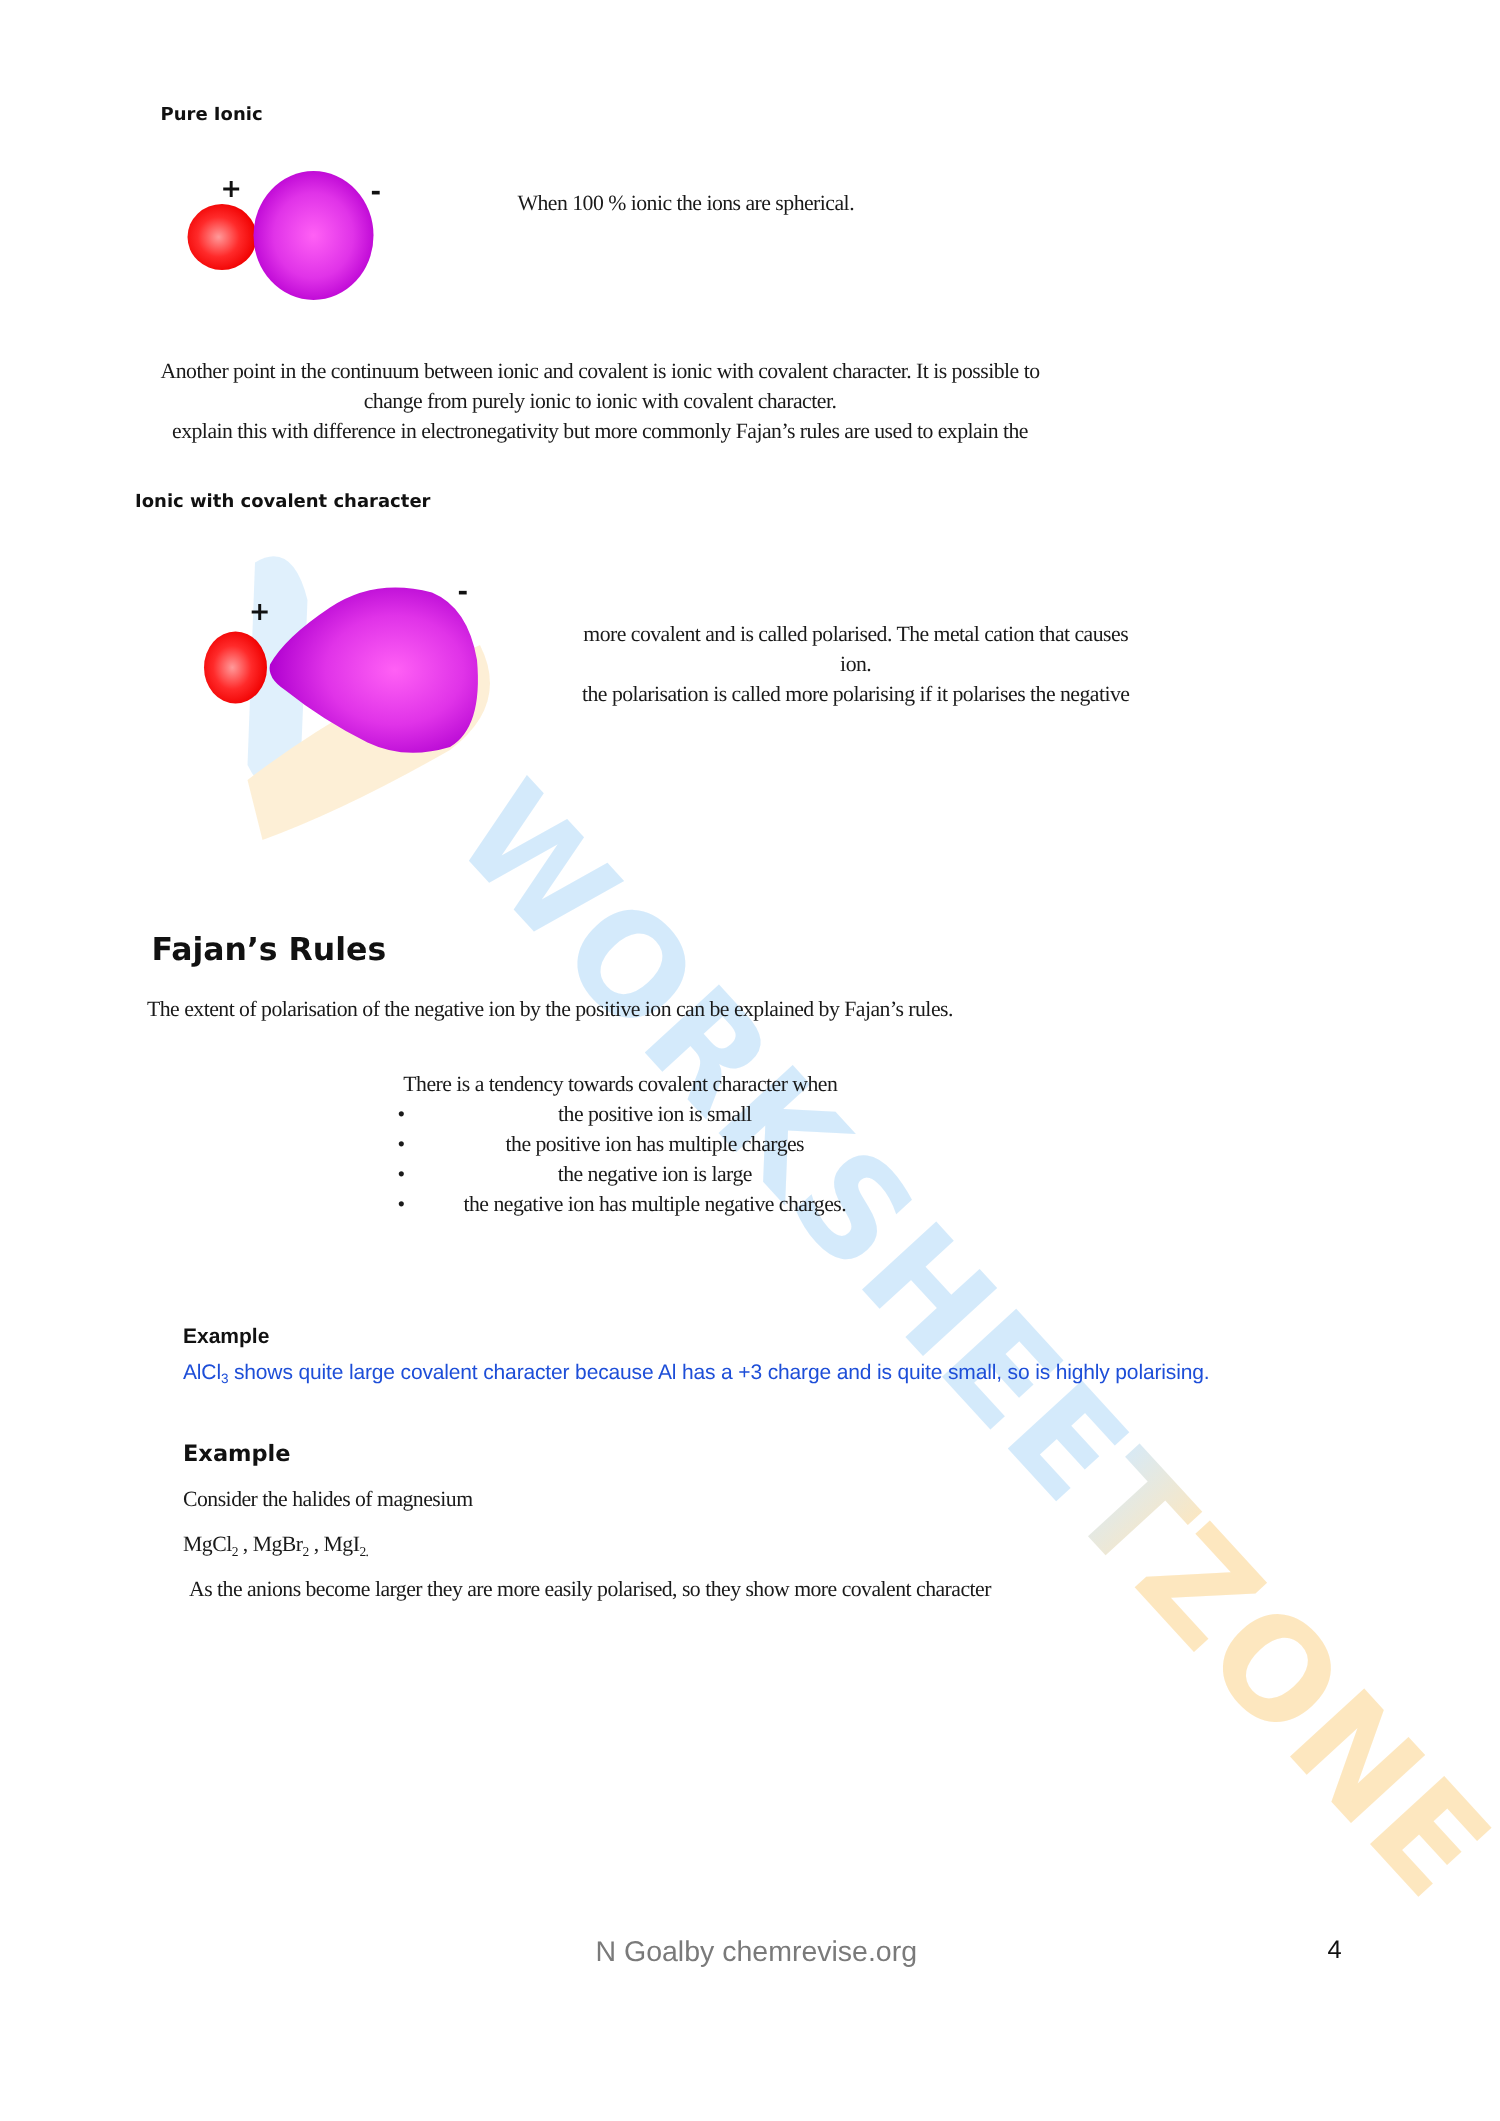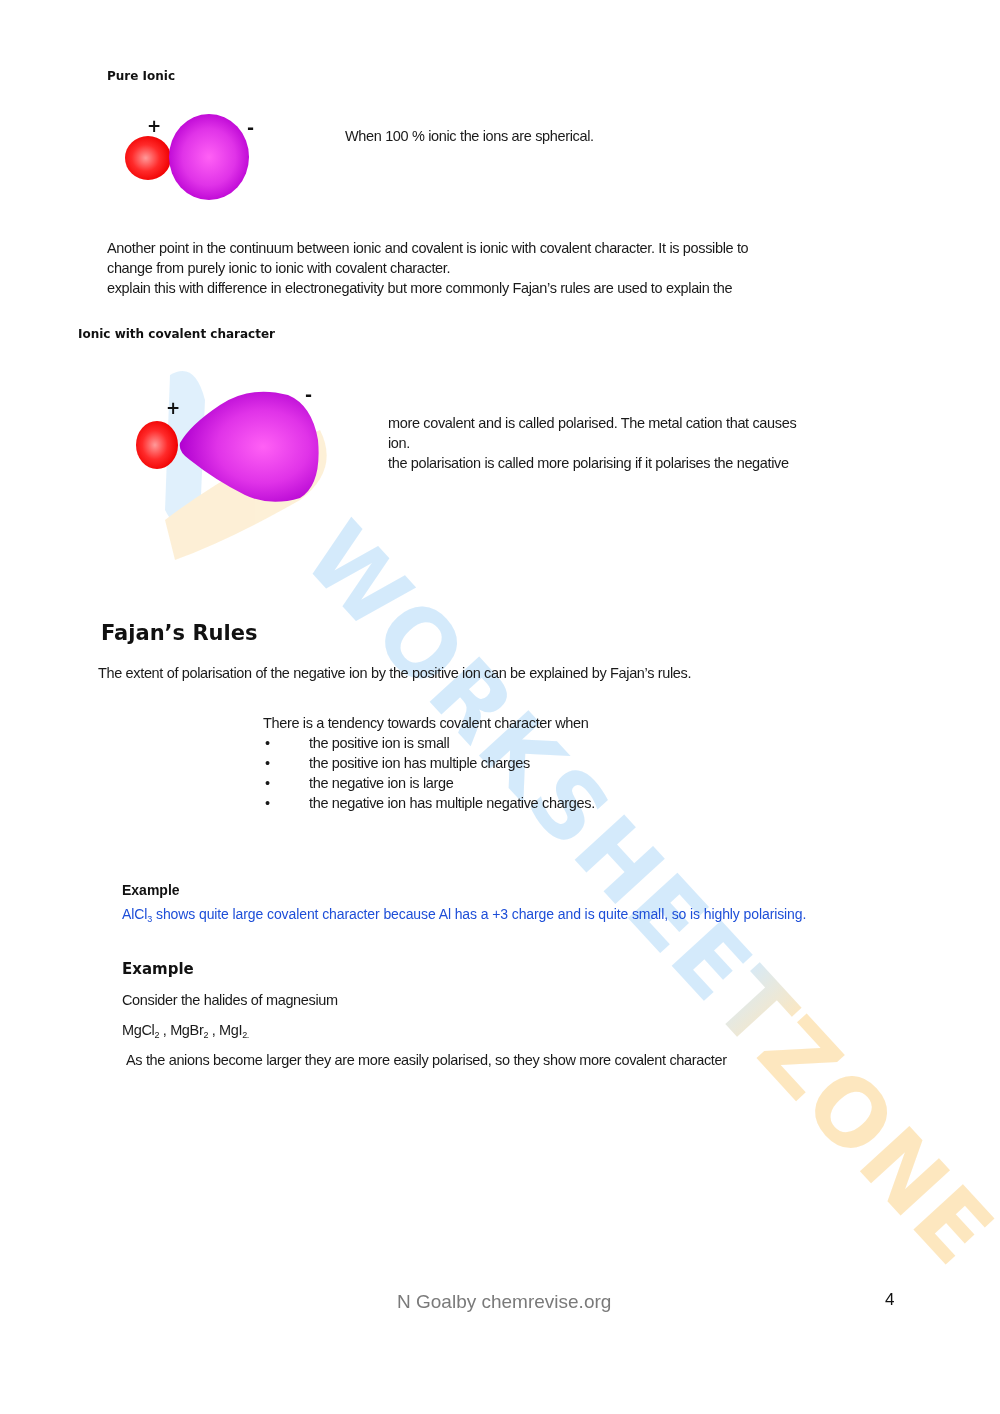--- a/index.html
+++ b/index.html
@@ -1,20 +1,20 @@
 <!DOCTYPE html>
 <html><head>
 <meta charset="utf-8">
 <style>
   html, body { margin: 0; padding: 0; background: #ffffff; }
   body { width: 1000px; height: 1414px; position: relative; overflow: hidden; font-family: "DejaVu Sans", sans-serif; color: #111; }
   .abs { position: absolute; }
   .h-bold { font-family: "DejaVu Sans", sans-serif; font-weight: bold; font-size: 12px; color: #111; }
   .h-cal { font-family: "Liberation Sans", sans-serif; font-weight: bold; color: #111; }
-  .body-text { font-family: Liberation Sans, sans-serif; font-size: 14.5px; line-height: 20px; color: #1a1a1a; letter-spacing: -0.35px; transform-origin: left top; }
+  .body-text { font-family: Liberation Serif, serif; font-size: 14.5px; line-height: 20px; color: #1a1a1a; letter-spacing: -0.35px; transform-origin: left top; text-align: center; }
   .cal-text { font-family: "Liberation Sans", sans-serif; font-size: 14px; color: #1d4ed8; }
   sub { font-size: 9px; vertical-align: -3px; }
   .watermark { position: absolute; left: 0; top: 0; width: 1000px; height: 1414px; pointer-events: none; }
   .bullets { list-style: none; margin: 0; padding: 0; }
   .bullets li { position: relative; padding-left: 46px; height: 20px; }
   .bullets li .dot { position: absolute; left: 2px; top: 0; }
   .footer-text { font-family: "Liberation Sans", sans-serif; font-size: 19px; color: #7a7a7a; }
   .page-num { font-family: "Liberation Sans", sans-serif; font-size: 17px; color: #111; }
   .sign { font-family: "DejaVu Sans", sans-serif; font-weight: bold; font-size: 17px; color: #111; }
 </style>
@@ -60,21 +60,21 @@
 <div class="abs sign" style="left:247px; top:118px;">-</div>
 
 <div class="abs body-text" style="left:345px; top:126px;">When 100 % ionic the ions are spherical.</div>
 
 <div class="abs body-text" style="left:107px; top:238px;">
   <div>Another point in the continuum between ionic and covalent is ionic with covalent character. It is possible to</div>
   <div>change from purely ionic to ionic with covalent character.</div>
   <div>explain this with difference in electronegativity but more commonly Fajan’s rules are used to explain the</div>
 </div>
 
-<div class="abs h-bold" style="left:78px; top:327px;">Ionic with covalent character</div>
+<div class="abs h-bold" style="left:90px; top:327px;">Ionic with covalent character</div>
 
 <svg class="abs" style="left:130px; top:385px;" width="200" height="125">
   <defs>
     <radialGradient id="redg2" cx="0.45" cy="0.5" r="0.55">
       <stop offset="0" stop-color="#ff9a9a"></stop>
       <stop offset="0.55" stop-color="#ff2a2a"></stop>
       <stop offset="1" stop-color="#f00000"></stop>
     </radialGradient>
     <radialGradient id="purg2" cx="0.6" cy="0.5" r="0.6">
       <stop offset="0" stop-color="#ff60f5"></stop>

